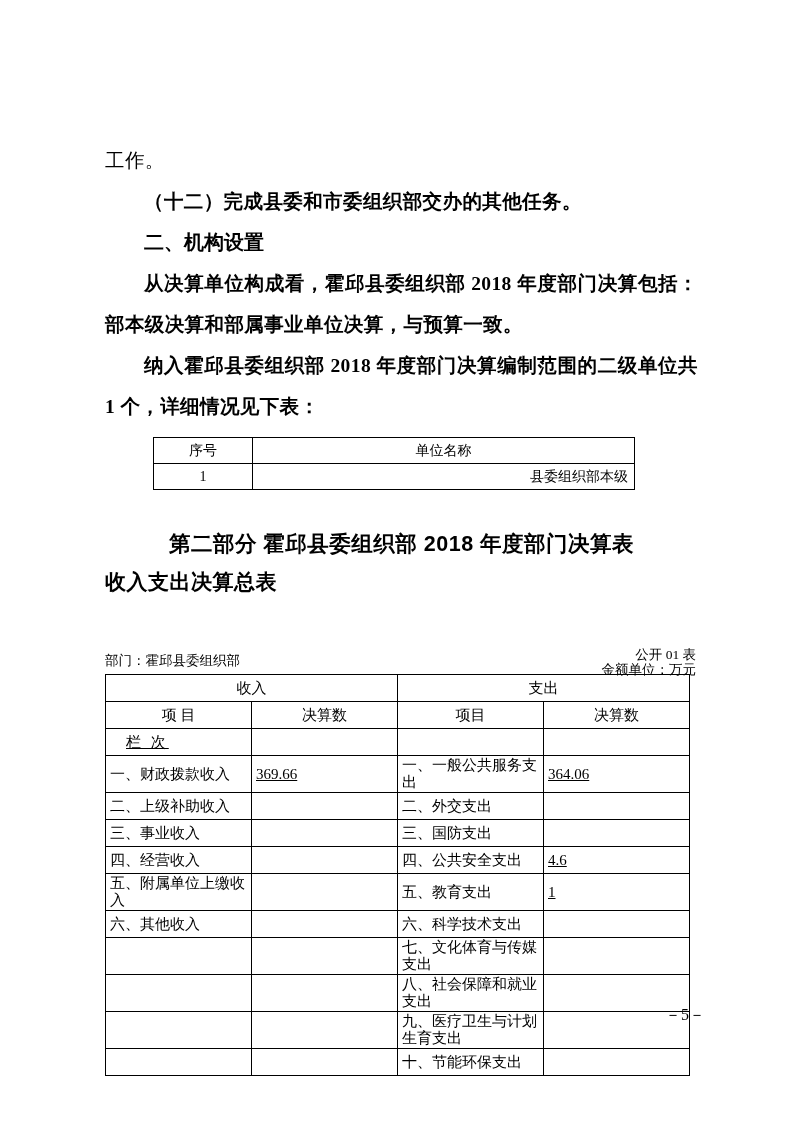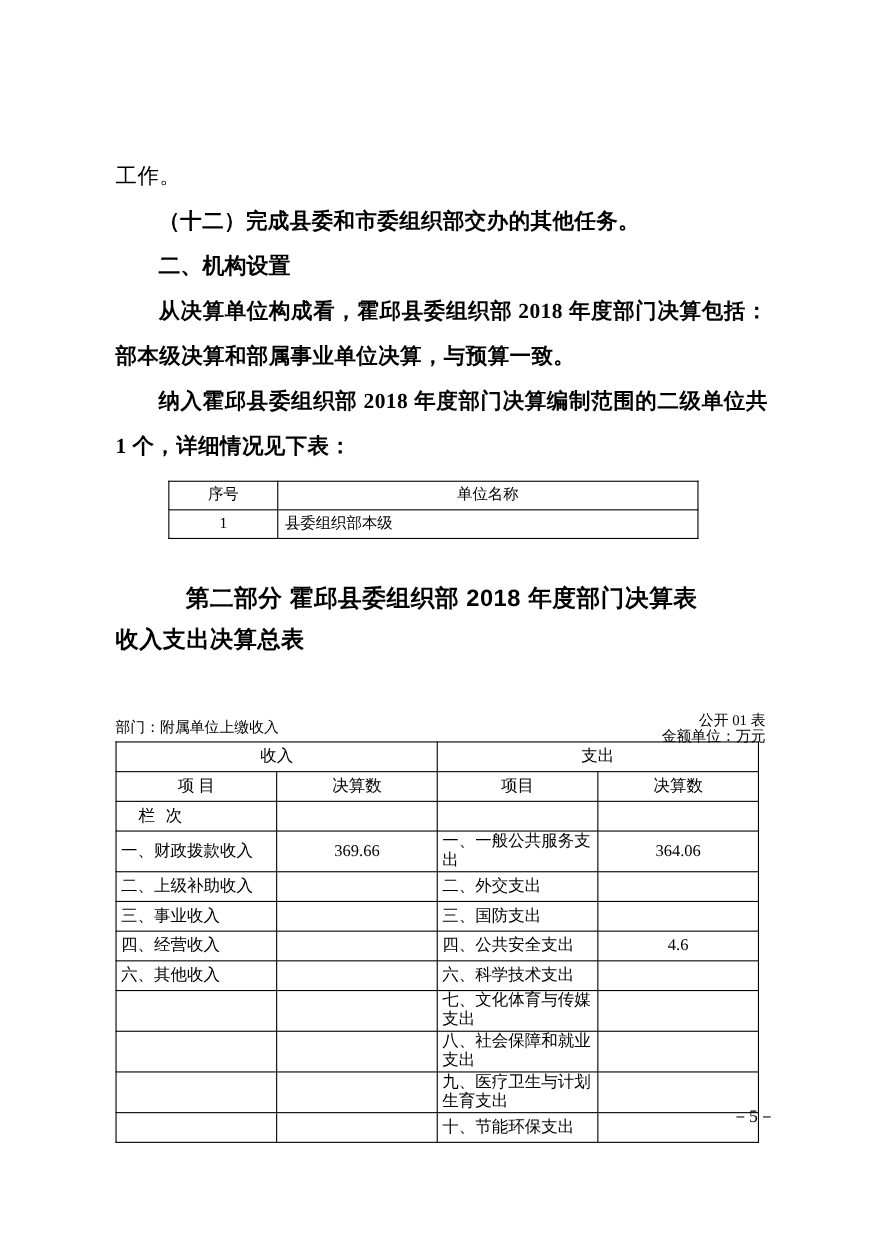--- a/index.html
+++ b/index.html
@@ -50,21 +50,21 @@
     font-family: "Liberation Serif", "DejaVu Serif", serif;
   }
   table.unit-table td {
     border: 1px solid #000;
     height: 25px;
     padding: 0 6px;
     line-height: 25px;
   }
   .ut-no { width: 86px; text-align: center; }
   .ut-name { text-align: center; }
-  .ut-name-left { text-align: left; padding-left: 10px; }
+  .ut-name-left { text-align: right; padding-left: 10px; }
 
   h1.part-title {
     margin: 36px 0 0 0;
     font-size: 21.5px;
     font-weight: bold;
     text-align: center;
     line-height: 36px;
     font-family: "Liberation Sans", "DejaVu Sans", sans-serif;
     letter-spacing: 0.5px;
   }
@@ -110,23 +110,23 @@
     height: 24px;
     padding: 1px 4px;
     line-height: 17px;
     vertical-align: middle;
   }
   .col-a { width: 146px; }
   .col-b { width: 146px; }
   .col-c { width: 146px; }
   .col-d { width: 146px; }
   .ctr { text-align: center; }
-  .rgt { text-align: center; padding-right: 6px; }
+  .rgt { text-align: left; padding-right: 6px; text-decoration: underline; }
   .lft { text-align: left; }
-  .sp { letter-spacing: 3px; }
+  .sp { letter-spacing: 3px; text-decoration: underline; }
   .tall { height: 40px; }
   .pagenum {
     position: absolute;
     right: 88px;
     bottom: 96px;
     font-size: 16px;
     font-family: "Liberation Serif", "DejaVu Serif", serif;
   }
 </style>
 </head>
@@ -151,21 +151,21 @@
       <td class="ut-name-left">县委组织部本级</td>
     </tr>
   </tbody>
     </table>
 
   <h1 class="part-title">第二部分 霍邱县委组织部 2018 年度部门决算表</h1>
   <h2 class="part-subtitle">收入支出决算总表</h2>
 
   <div class="table-meta">
     <div class="meta-right-top">公开 01 表</div>
-    <div class="meta-left">部门：附属单位上缴收入</div>
+    <div class="meta-left">部门：霍邱县委组织部</div>
     <div class="meta-right">金额单位：万元</div>
   </div>
 
   <table class="fin-table">
     <colgroup>
       <col class="col-a">
         <col class="col-b">
         <col class="col-c">
         <col class="col-d">
     </colgroup>
@@ -204,20 +204,26 @@
       <td class="lft">三、国防支出</td>
       <td class="rgt"></td>
     </tr>
     <tr>
       <td class="lft">四、经营收入</td>
       <td class="rgt"></td>
       <td class="lft">四、公共安全支出</td>
       <td class="rgt">4.6</td>
     </tr>
     <tr>
+      <td class="lft tall">五、附属单位上缴收入</td>
+      <td class="rgt"></td>
+      <td class="lft">五、教育支出</td>
+      <td class="rgt">1</td>
+    </tr>
+    <tr>
       <td class="lft">六、其他收入</td>
       <td class="rgt"></td>
       <td class="lft">六、科学技术支出</td>
       <td class="rgt"></td>
     </tr>
     <tr>
       <td class="lft"></td>
       <td class="rgt"></td>
       <td class="lft">七、文化体育与传媒支出</td>
       <td class="rgt"></td>

